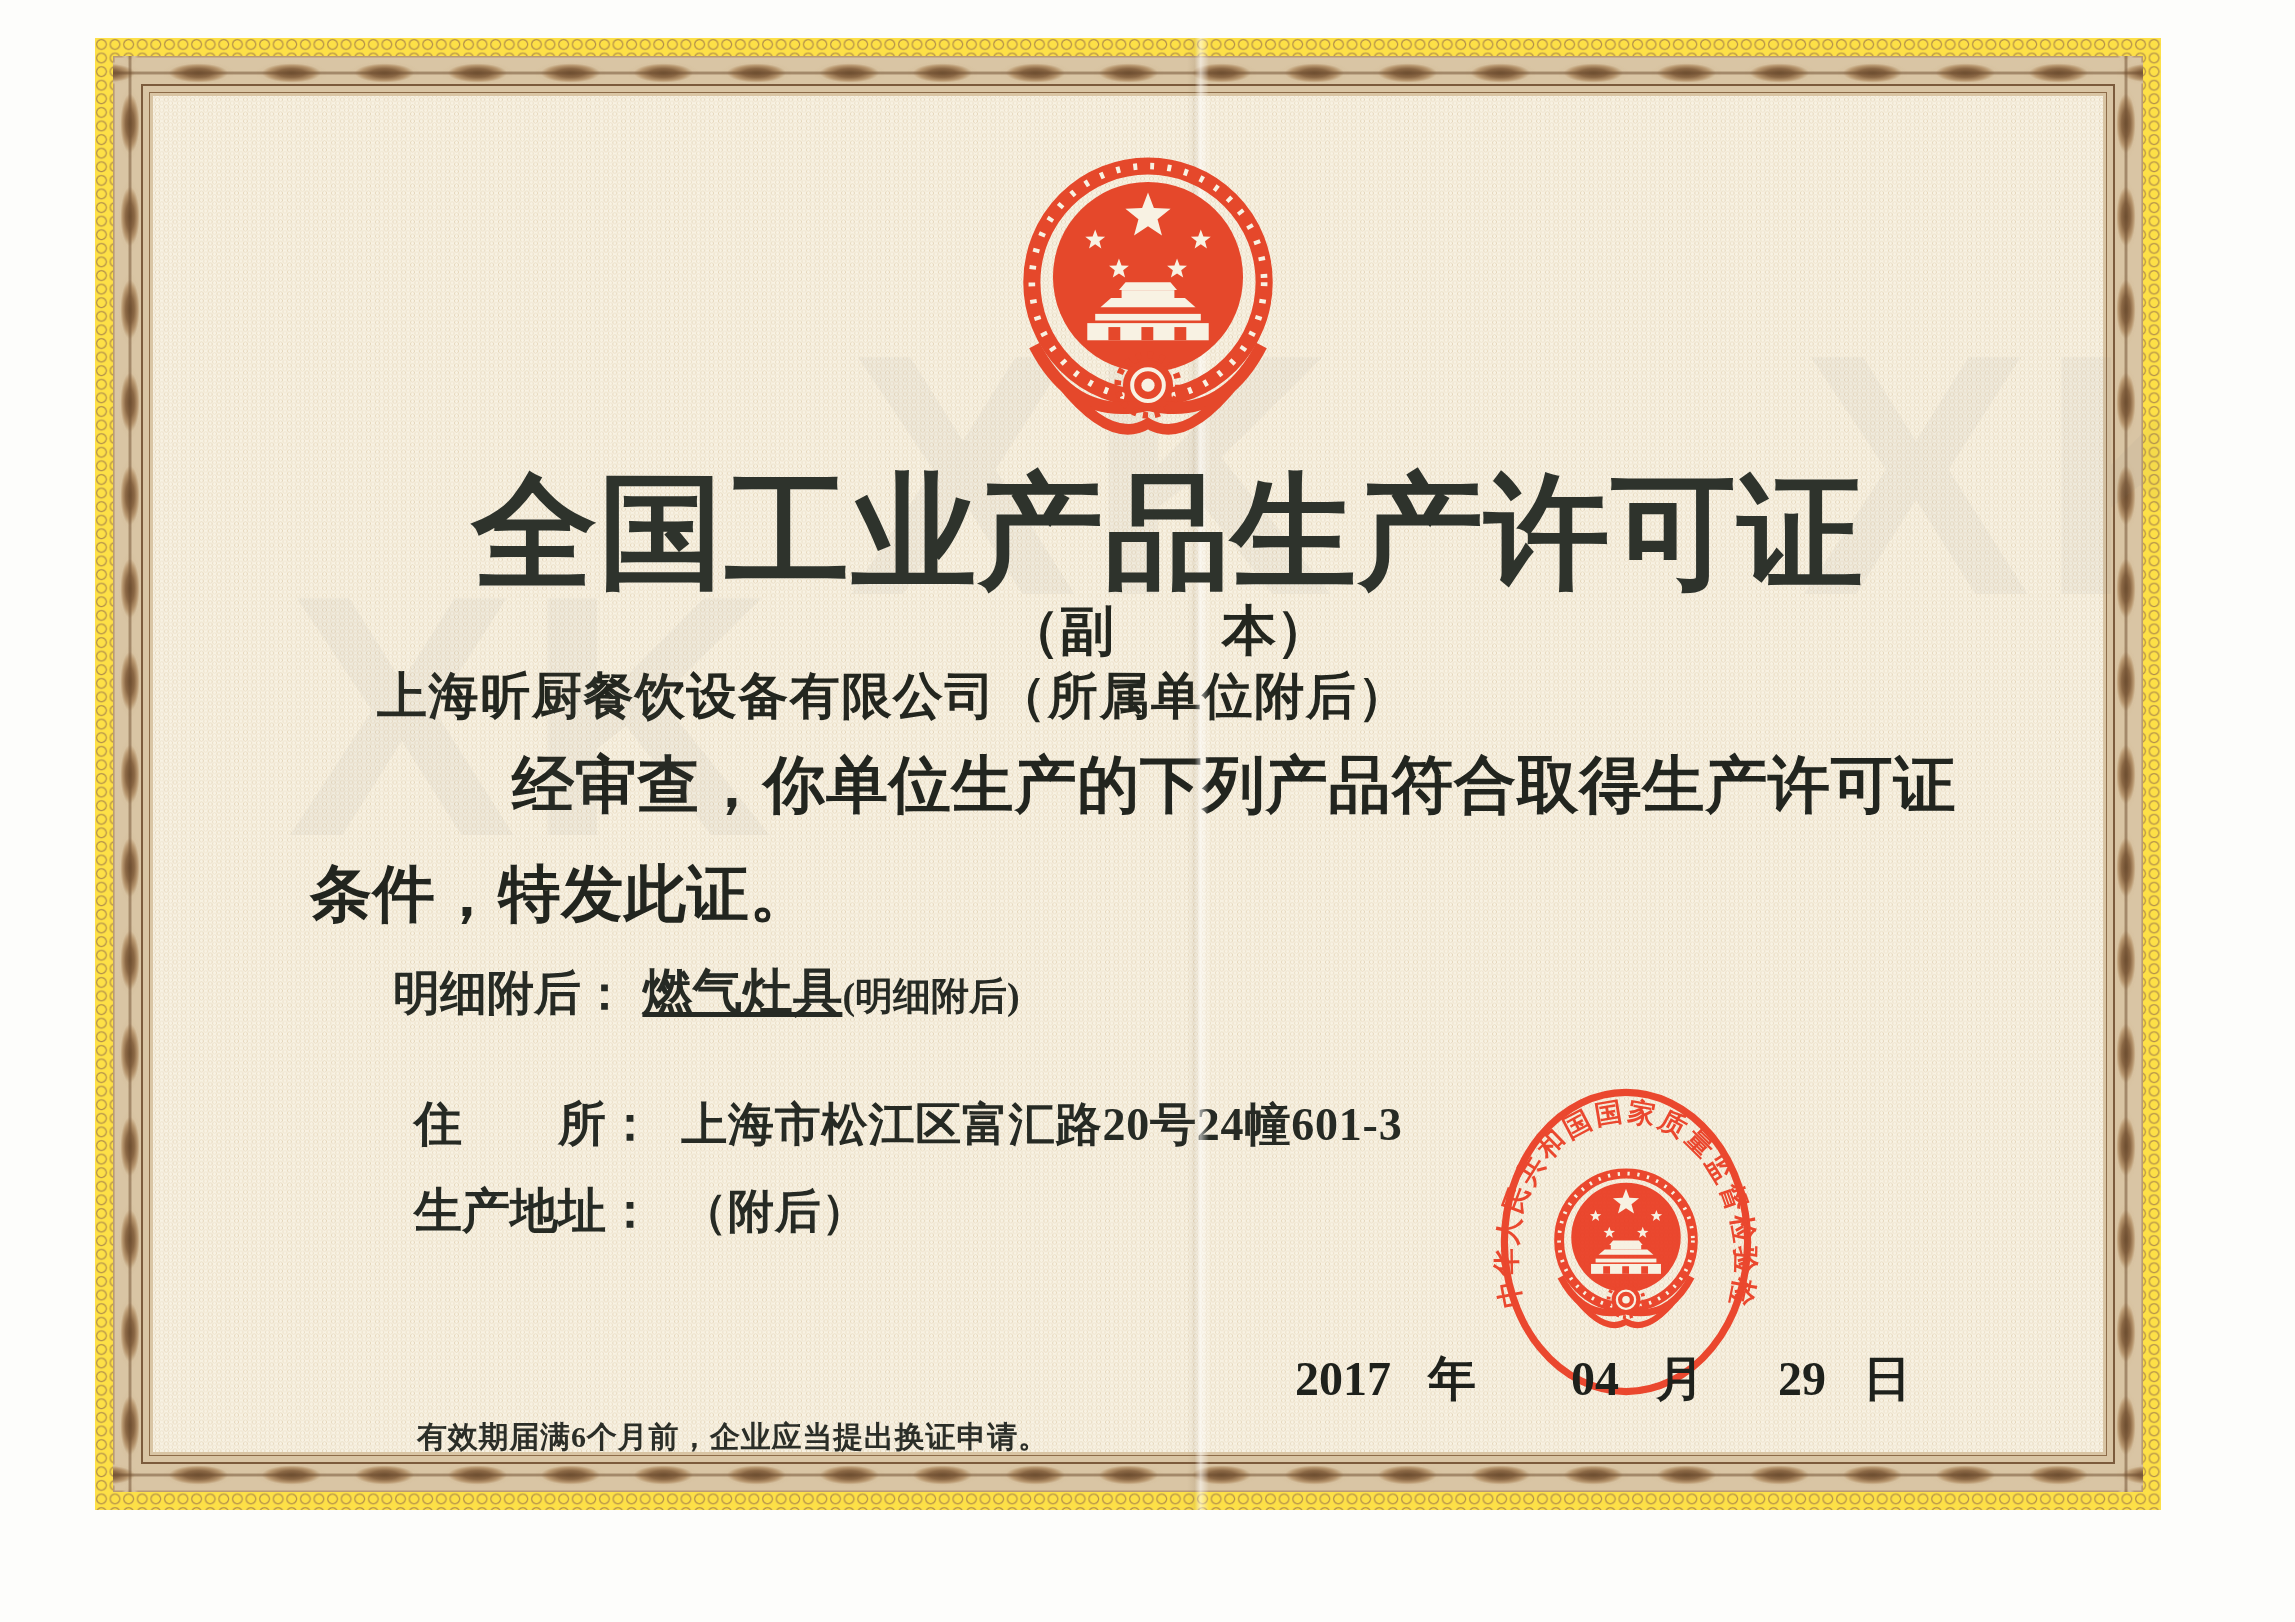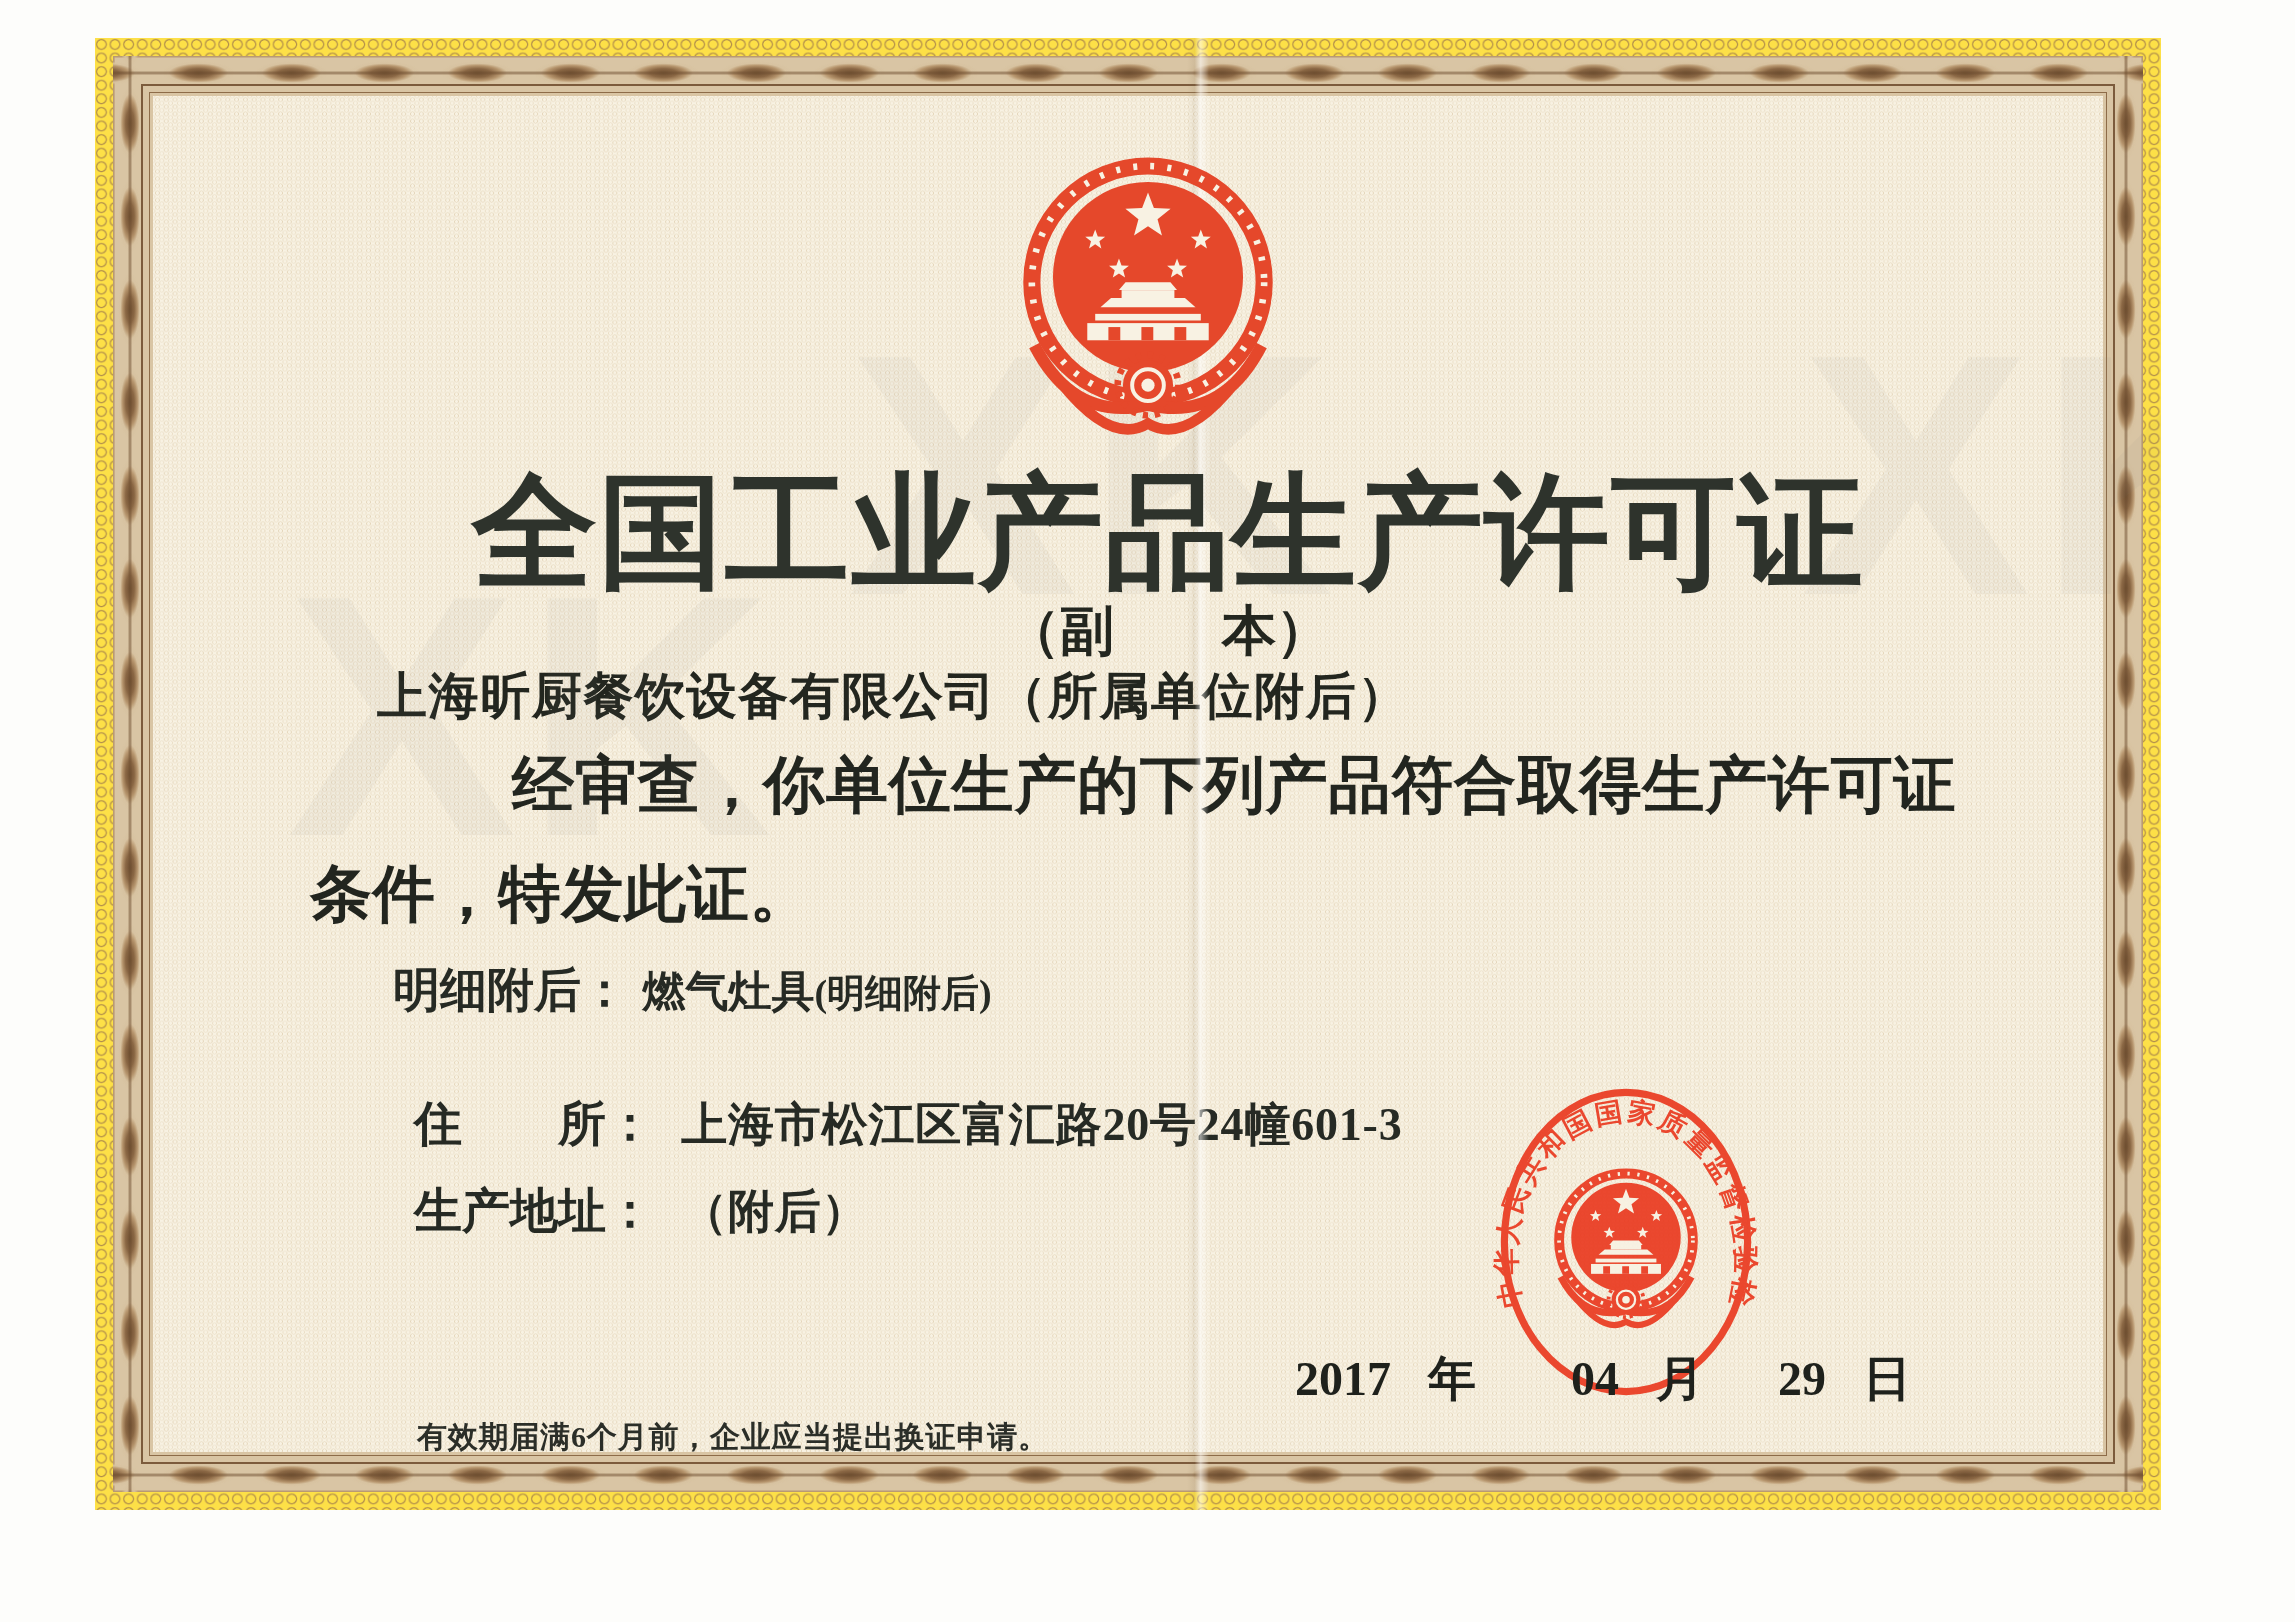--- a/index.html
+++ b/index.html
@@ -52,21 +52,21 @@
   .title{position:absolute;left:0;right:0;top:412px;margin:0;text-align:center;transform:translateX(40px);
     font-size:125px;font-weight:bold;letter-spacing:1.6px;color:#2e332c;z-index:3;}
   .subtitle{position:absolute;left:0;right:0;top:557px;text-align:center;transform:translateX(40px);
     font-size:54px;font-weight:600;color:#23261f;z-index:3;}
   
   .company{position:absolute;left:282px;top:625px;font-size:50px;font-weight:600;letter-spacing:1.6px;color:#23261f;}
   .para1{position:absolute;left:314px;top:705px;font-size:62px;font-weight:bold;letter-spacing:0.8px;text-indent:103px;color:#22251f;}
   .para2{position:absolute;left:215px;top:814px;font-size:62px;font-weight:bold;letter-spacing:0.8px;color:#22251f;}
   .product-row{position:absolute;left:298px;top:921px;}
   .product-row .lbl{font-size:47px;font-weight:bold;}
-  .product-row .val{font-size:43px;font-weight:bold;margin-left:14.4px;}
+  .product-row .val{font-size:50px;font-weight:bold;margin-left:14.4px;text-decoration:underline;}
   .product-row .note{font-size:38px;font-weight:bold;}
   .field{position:absolute;left:319px;white-space:nowrap;}
   .field .lbl{font-size:48px;font-weight:bold;display:inline-block;min-width:256px;}
   .field .val{font-size:46px;font-weight:600;margin-left:11.2px;letter-spacing:0.8px;}
   .fr0{top:1054px;} .fr1{top:1141px;} .fr2{top:1227px;} .fr3{top:1312px;}
   .issue-date{position:absolute;left:1200px;top:1309px;font-size:48px;font-weight:600;white-space:nowrap;z-index:6;color:#1e211c;}
   .issue-date span{display:inline-block;}
   .id-yu{margin-left:37px;} .id-m{margin-left:95px;} .id-mu{margin-left:37px;}
   .id-d{margin-left:74px;} .id-du{margin-left:37px;}
   .footnote{position:absolute;left:322px;top:1379px;font-size:30px;font-weight:600;letter-spacing:0.8px;color:#2b2e28;}

